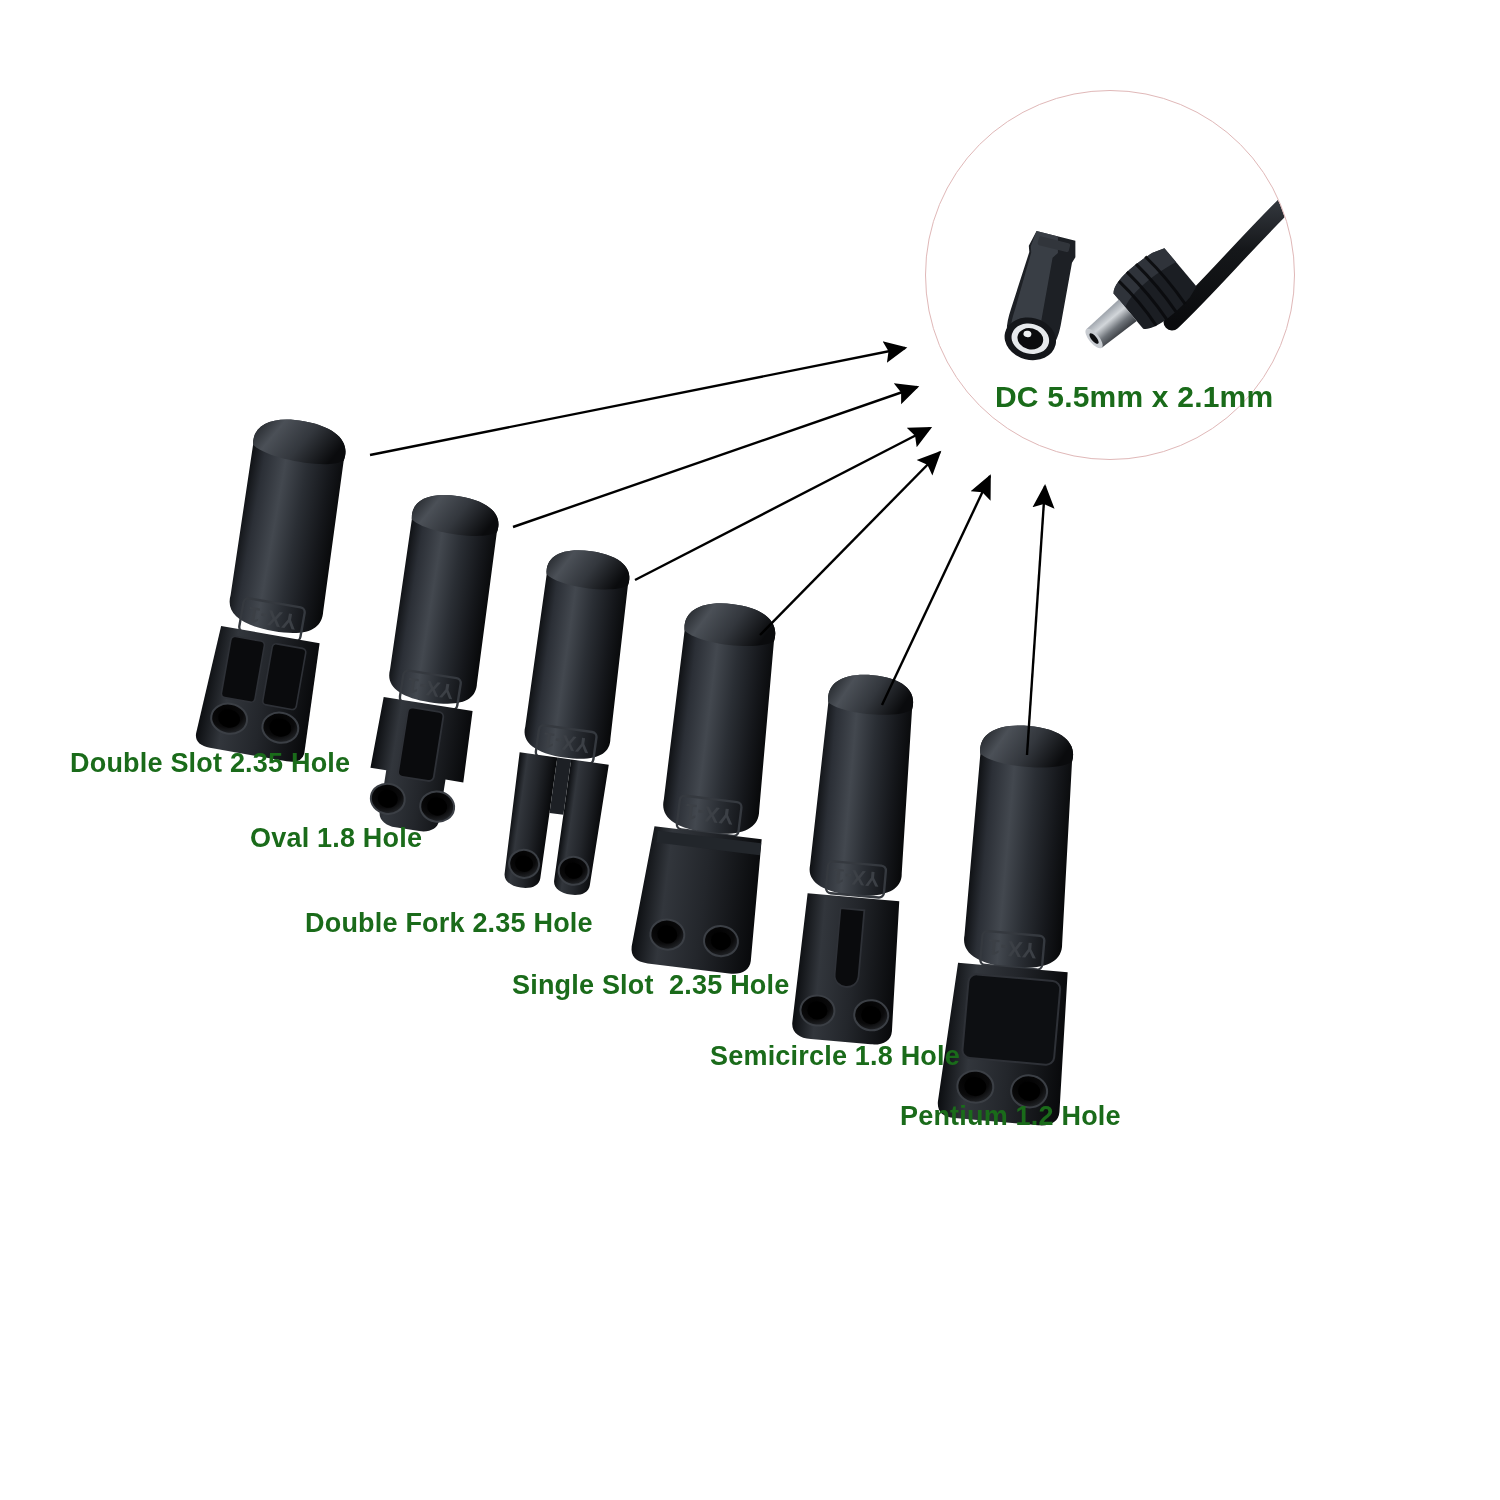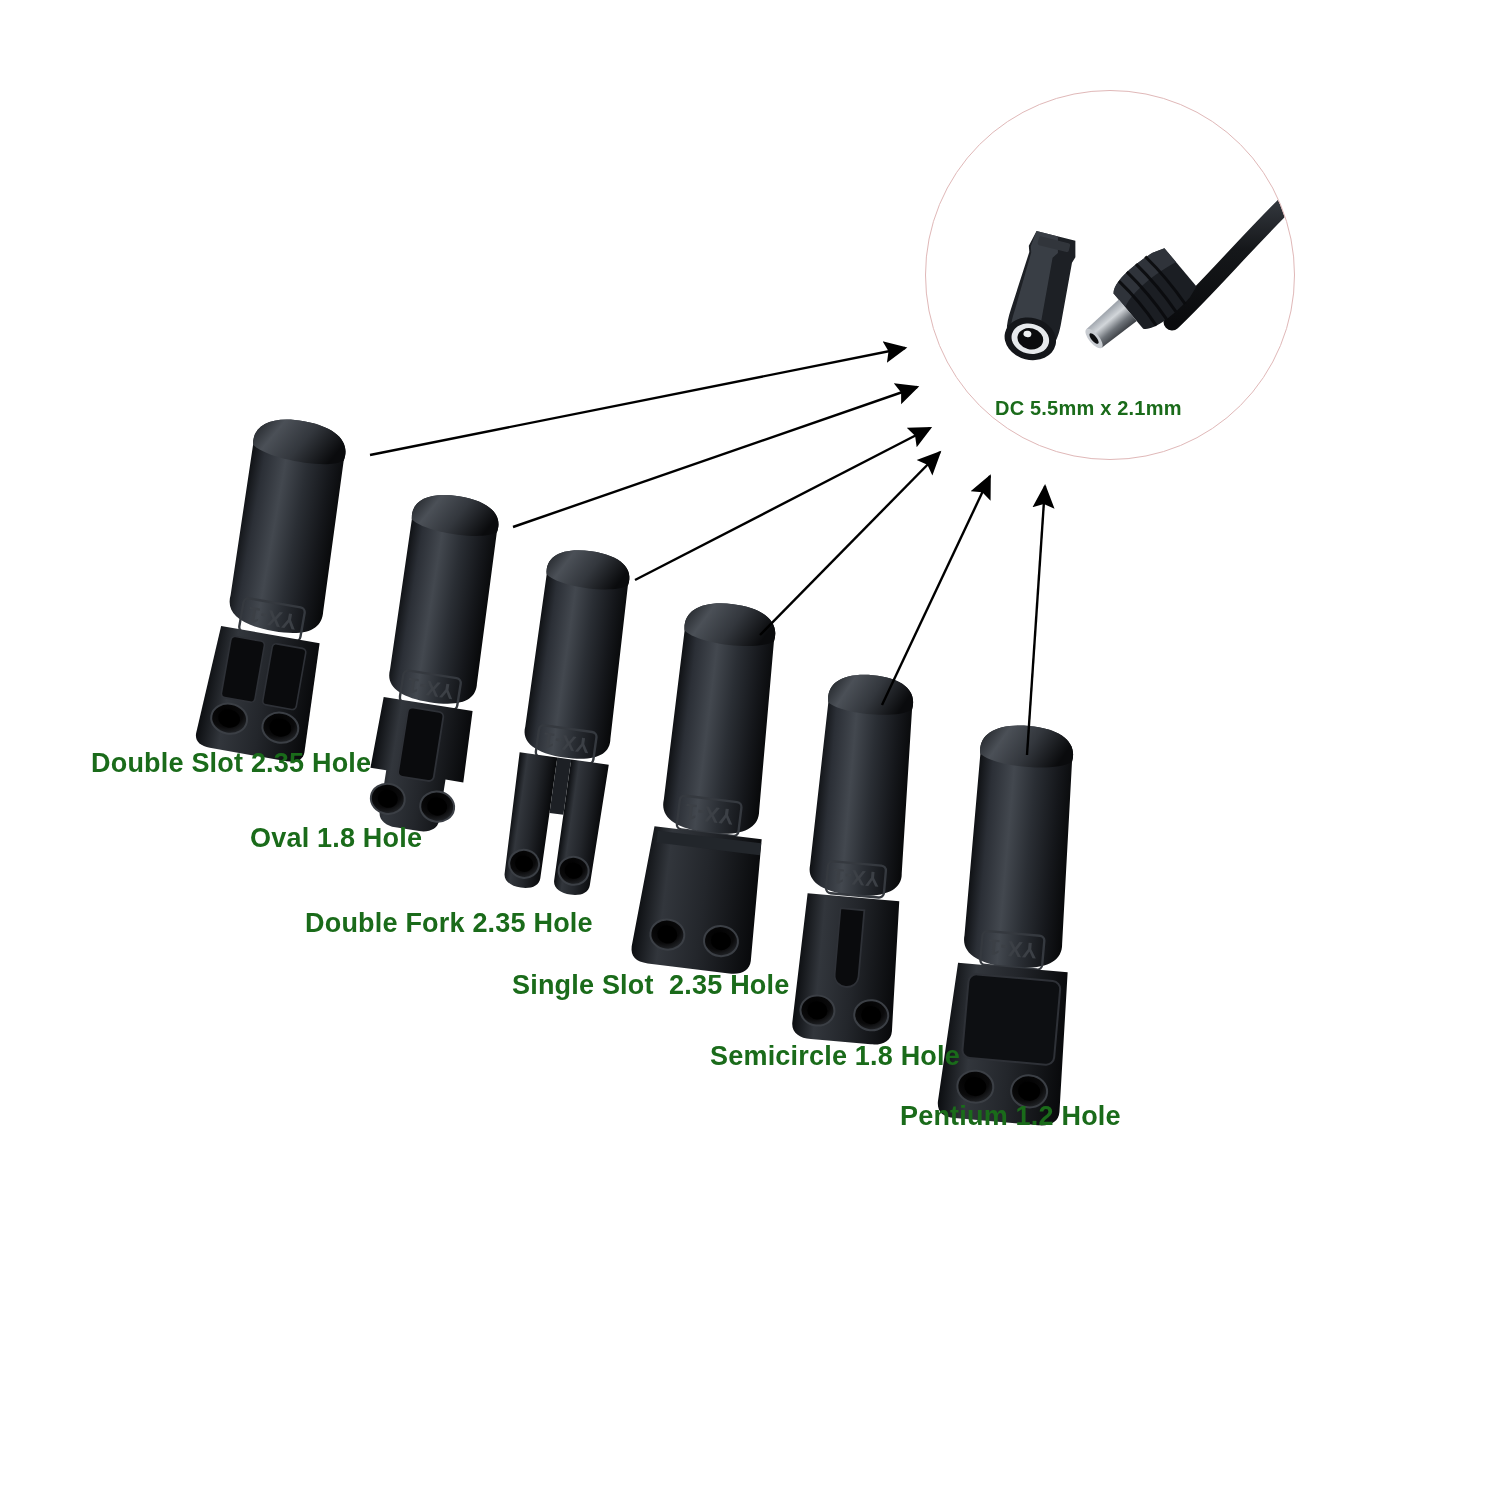--- a/index.html
+++ b/index.html
@@ -15,21 +15,21 @@
   
   .label{
     position:absolute;
     font-weight:bold;
     font-size:27px;
     letter-spacing:.2px;
     color:#1a6b1a;
     white-space:pre;
     line-height:1;
   }
-  .label.dc{font-size:20px;margin-top:16px;}
+  .label.dc{font-size:30px;}
 
   
   svg.art{position:absolute;left:0;top:0;width:1500px;height:1500px;pointer-events:none;}
 
   
   .inset-circle{
     position:absolute;
     left:925px;top:90px;
     width:370px;height:370px;
     border-radius:50%;
@@ -251,21 +251,21 @@
       <line x1="760" y1="635" x2="940" y2="452" stroke-width="2.4" marker-end="url(#arrowHead)"></line>
       <line x1="882" y1="705" x2="990" y2="476" stroke-width="2.4" marker-end="url(#arrowHead)"></line>
       <line x1="1027" y1="755" x2="1045" y2="486" stroke-width="2.4" marker-end="url(#arrowHead)"></line>
     </g>
   </svg>
 
   <div class="inset-circle"></div>
 
   <div class="label dc" style="left:995px;top:382px;">DC 5.5mm x 2.1mm</div>
 
-  <div class="label" style="left:70px;top:750px;margin-left:21px;">Double Slot 2.35 Hole</div>
+  <div class="label" style="left:70px;top:750px;">Double Slot 2.35 Hole</div>
 
   <div class="label" style="left:250px;top:825px;">Oval 1.8 Hole</div>
 
   <div class="label" style="left:305px;top:910px;">Double Fork 2.35 Hole</div>
 
   <div class="label" style="left:512px;top:972px;">Single Slot  2.35 Hole</div>
 
   <div class="label" style="left:710px;top:1043px;text-align:right;">Semicircle 1.8 Hole</div>
 
   <div class="label" style="left:900px;top:1103px;">Pentium 1.2 Hole</div>

